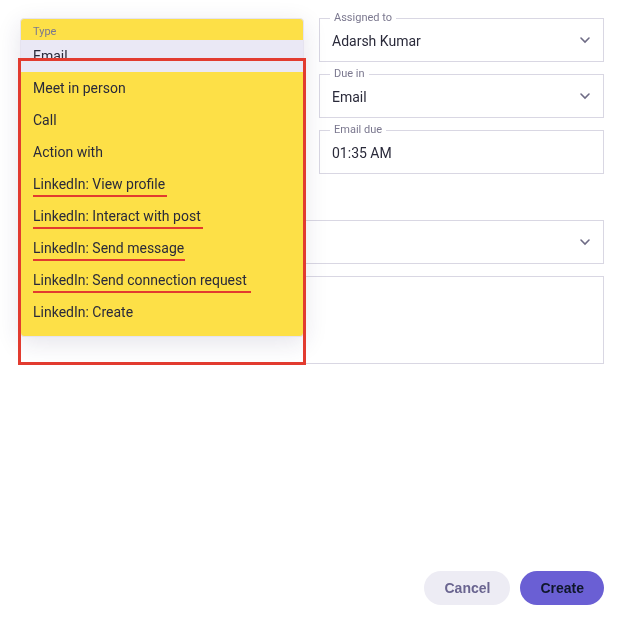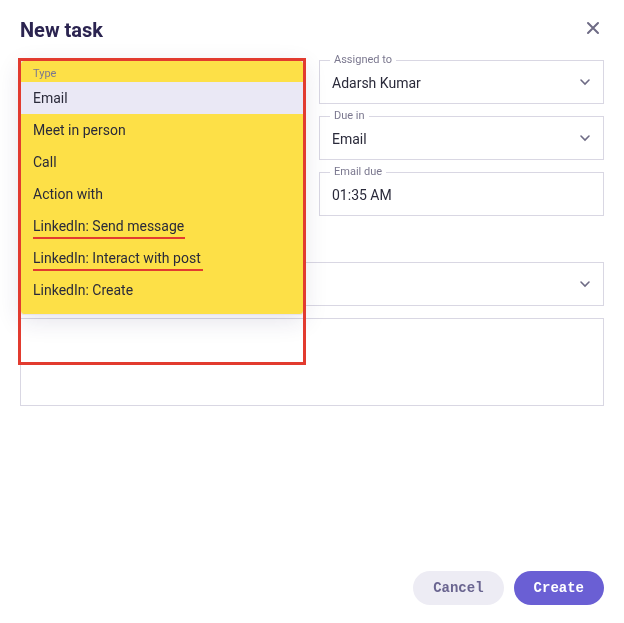--- a/index.html
+++ b/index.html
@@ -152,65 +152,56 @@
       gap: 10px;
       padding-top: 20px;
     }
     .btn {
       border: none;
       border-radius: 999px;
       padding: 9px 20px;
       font-size: 14px;
       font-weight: 600;
       cursor: pointer;
-      font-family: Liberation Mono, monospace;
     }
     .btn-cancel {
       background: #edecf4;
       color: #6a6590;
     }
     .btn-create {
       background: #6a5fd4;
-      color: #ffffff;
+      color: #0f172a;
     }
     .below-fields {
       margin-top: 12px;
       display: flex;
       flex-direction: column;
       gap: 12px;
     }
   </style>
 </head>
 <body>
 
 <div class="dialog">
 
-  <div class="dialog-header">
-    <div class="dialog-title">New task</div>
-    <button class="close-btn">
-      <span>
-        <svg width="16" height="16" viewBox="0 0 16 16">
-            <path d="M3 3 L13 13 M13 3 L3 13" stroke="#6e6b85" stroke-width="2" stroke-linecap="round" fill="none"></path>
-          </svg>
-      </span>
-    </button>
-  </div>
 
   <div class="body-row">
 
     <div class="left-col">
       <div class="dropdown">
         <div class="dropdown-partial-label">Type</div>
         <div class="dd-items" id="dd-items">
             <div class="dd-item selected">Email</div>
             <div class="dd-item">Meet in person</div>
             <div class="dd-item">Call</div>
             <div class="dd-item">Action with</div>
+            <div class="dd-item">LinkedIn: View profile<span class="underline-red ul1"></span></div>
+            <div class="dd-item">LinkedIn: Interact with post<span class="underline-red ul2"></span></div>
             <div class="dd-item">LinkedIn: Send message<span class="underline-red ul3"></span></div>
-            <div class="dd-item">LinkedIn: Interact with post<span class="underline-red ul2"></span></div>
+            <div class="dd-item">LinkedIn: Send connection request<span class="underline-red ul4"></span></div>
             <div class="dd-item">LinkedIn: Create</div>
           </div>
       </div>
     </div>
 
     <div class="right-col">
 
       <div class="field">
         <span class="field-label">Assigned to</span>
         <span class="field-value">Adarsh Kumar</span>

